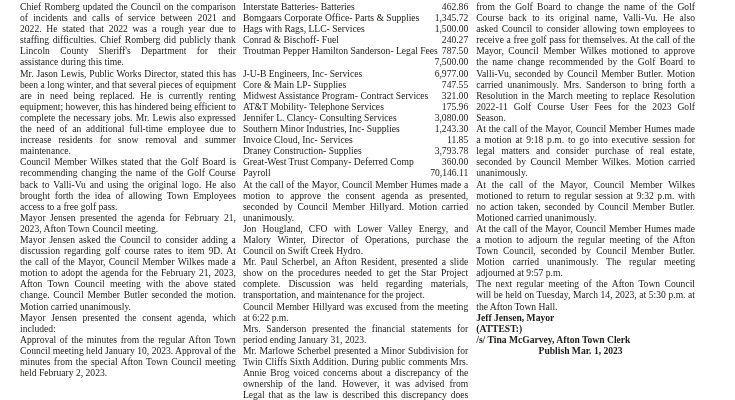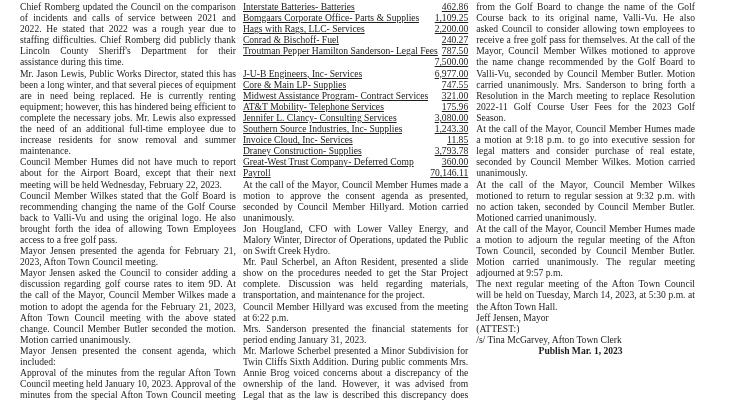--- a/index.html
+++ b/index.html
@@ -26,73 +26,72 @@
   .col-2 { width: 230px; margin-right: 8px; }
   .col-3 { width: 225px; }
   p.para {
     margin: 0;
     text-align: justify;
     text-justify: inter-word;
   }
   p.line {
     margin: 0;
     text-align: left;
+    font-weight: bold;
   }
   p.publish {
     margin: 0;
     font-weight: bold;
     text-align: center;
     padding-right: 10px;
   }
   .bill-list { width: 100%; }
   .bill-row {
     display: flex;
     justify-content: space-between;
     align-items: flex-end;
-    text-decoration: underline;
   }
   .bill-payee {
     white-space: nowrap;
     overflow: hidden;
     flex: 0 1 auto;
   }
   .bill-amount {
     white-space: nowrap;
     padding-left: 4px;
     margin-left: auto;
     text-align: right;
   }
 </style>
 </head>
 <body>
 
 <div class="page">
   <div class="col col-1">
       <p class="para">Chief Romberg updated the Council on the comparison of incidents and calls of service between 2021 and 2022. He stated that 2022 was a rough year due to staffing difficulties. Chief Romberg did publicly thank Lincoln County Sheriff's Department for their assistance during this time.</p>
       <p class="para">Mr. Jason Lewis, Public Works Director, stated this has been a long winter, and that several pieces of equipment are in need being replaced. He is currently renting equipment; however, this has hindered being efficient to complete the necessary jobs. Mr. Lewis also expressed the need of an additional full-time employee due to increase residents for snow removal and summer maintenance.</p>
-      <p class="para">Council Member Humes did not have much to report about for the Airport Board, except that their next meeting will be held Wednesday, February 22, 2023.</p>
       <p class="para">Council Member Wilkes stated that the Golf Board is recommending changing the name of the Golf Course back to Valli-Vu and using the original logo. He also brought forth the idea of allowing Town Employees access to a free golf pass.</p>
       <p class="para">Mayor Jensen presented the agenda for February 21, 2023, Afton Town Council meeting.</p>
       <p class="para">Mayor Jensen asked the Council to consider adding a discussion regarding golf course rates to item 9D. At the call of the Mayor, Council Member Wilkes made a motion to adopt the agenda for the February 21, 2023, Afton Town Council meeting with the above stated change. Council Member Butler seconded the motion. Motion carried unanimously.</p>
       <p class="para">Mayor Jensen presented the consent agenda, which included:</p>
       <p class="para">Approval of the minutes from the regular Afton Town Council meeting held January 10, 2023. Approval of the minutes from the special Afton Town Council meeting held February 2, 2023.</p>
     </div>
   <div class="col col-2">
       <div class="bill-list">
         <div class="bill-row">
           <span class="bill-payee">Interstate Batteries- Batteries</span>
           <span class="bill-amount">462.86</span>
         </div>
         <div class="bill-row">
           <span class="bill-payee">Bomgaars Corporate Office- Parts &amp; Supplies</span>
-          <span class="bill-amount">1,109.25</span>
+          <span class="bill-amount">1,345.72</span>
         </div>
         <div class="bill-row">
           <span class="bill-payee">Hags with Rags, LLC- Services</span>
-          <span class="bill-amount">2,200.00</span>
+          <span class="bill-amount">1,500.00</span>
         </div>
         <div class="bill-row">
           <span class="bill-payee">Conrad &amp; Bischoff- Fuel</span>
           <span class="bill-amount">240.27</span>
         </div>
         <div class="bill-row">
           <span class="bill-payee">Troutman Pepper Hamilton Sanderson- Legal Fees</span>
           <span class="bill-amount">787.50</span>
         </div>
         <div class="bill-row">
@@ -112,42 +111,42 @@
         </div>
         <div class="bill-row">
           <span class="bill-payee">AT&amp;T Mobility- Telephone Services</span>
           <span class="bill-amount">175.96</span>
         </div>
         <div class="bill-row">
           <span class="bill-payee">Jennifer L. Clancy- Consulting Services</span>
           <span class="bill-amount">3,080.00</span>
         </div>
         <div class="bill-row">
-          <span class="bill-payee">Southern Source Industries, Inc- Supplies</span>
+          <span class="bill-payee">Southern Minor Industries, Inc- Supplies</span>
           <span class="bill-amount">1,243.30</span>
         </div>
         <div class="bill-row">
           <span class="bill-payee">Invoice Cloud, Inc- Services</span>
           <span class="bill-amount">11.85</span>
         </div>
         <div class="bill-row">
           <span class="bill-payee">Draney Construction- Supplies</span>
           <span class="bill-amount">3,793.78</span>
         </div>
         <div class="bill-row">
           <span class="bill-payee">Great-West Trust Company- Deferred Comp</span>
           <span class="bill-amount">360.00</span>
         </div>
         <div class="bill-row">
           <span class="bill-payee">Payroll</span>
           <span class="bill-amount">70,146.11</span>
         </div>
       </div>
       <p class="para">At the call of the Mayor, Council Member Humes made a motion to approve the consent agenda as presented, seconded by Council Member Hillyard. Motion carried unanimously.</p>
-      <p class="para">Jon Hougland, CFO with Lower Valley Energy, and Malory Winter, Director of Operations, updated the Public on Swift Creek Hydro.</p>
+      <p class="para">Jon Hougland, CFO with Lower Valley Energy, and Malory Winter, Director of Operations, purchase the Council on Swift Creek Hydro.</p>
       <p class="para">Mr. Paul Scherbel, an Afton Resident, presented a slide show on the procedures needed to get the Star Project complete. Discussion was held regarding materials, transportation, and maintenance for the project.</p>
       <p class="para">Council Member Hillyard was excused from the meeting at 6:22 p.m.</p>
       <p class="para">Mrs. Sanderson presented the financial statements for period ending January 31, 2023.</p>
       <p class="para">Mr. Marlowe Scherbel presented a Minor Subdivision for Twin Cliffs Sixth Addition. During public comments Mrs. Annie Brog voiced concerns about a discrepancy of the ownership of the land. However, it was advised from Legal that as the law is described this discrepancy does not hinder</p>
     </div>
   <div class="col col-3">
       <p class="para">from the Golf Board to change the name of the Golf Course back to its original name, Valli-Vu. He also asked Council to consider allowing town employees to receive a free golf pass for themselves. At the call of the Mayor, Council Member Wilkes motioned to approve the name change recommended by the Golf Board to Valli-Vu, seconded by Council Member Butler. Motion carried unanimously. Mrs. Sanderson to bring forth a Resolution in the March meeting to replace Resolution 2022-11 Golf Course User Fees for the 2023 Golf Season.</p>
       <p class="para">At the call of the Mayor, Council Member Humes made a motion at 9:18 p.m. to go into executive session for legal matters and consider purchase of real estate, seconded by Council Member Wilkes. Motion carried unanimously.</p>
       <p class="para">At the call of the Mayor, Council Member Wilkes motioned to return to regular session at 9:32 p.m. with no action taken, seconded by Council Member Butler. Motioned carried unanimously.</p>
       <p class="para">At the call of the Mayor, Council Member Humes made a motion to adjourn the regular meeting of the Afton Town Council, seconded by Council Member Butler. Motion carried unanimously. The regular meeting adjourned at 9:57 p.m.</p>

